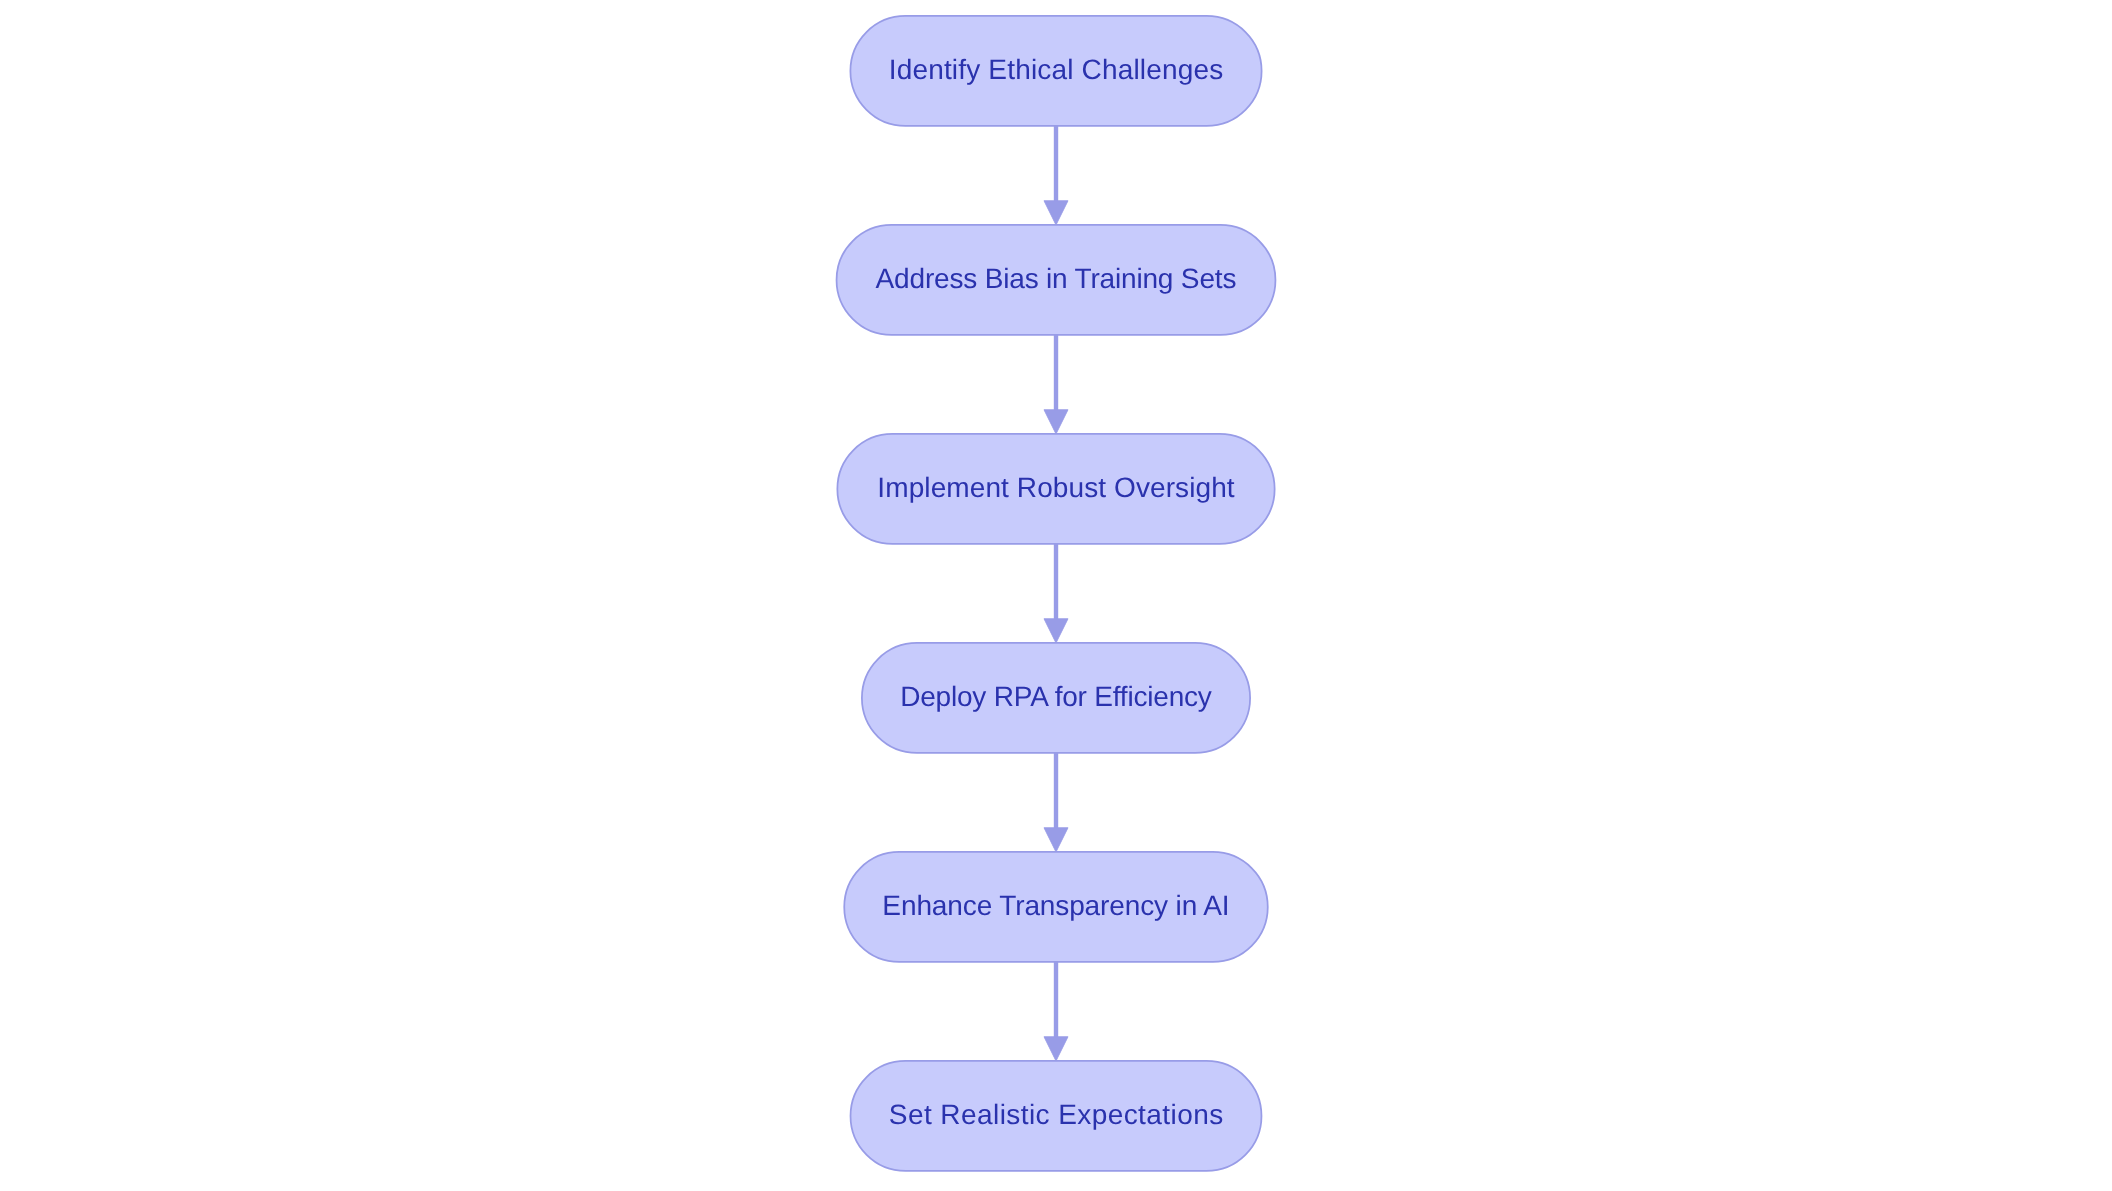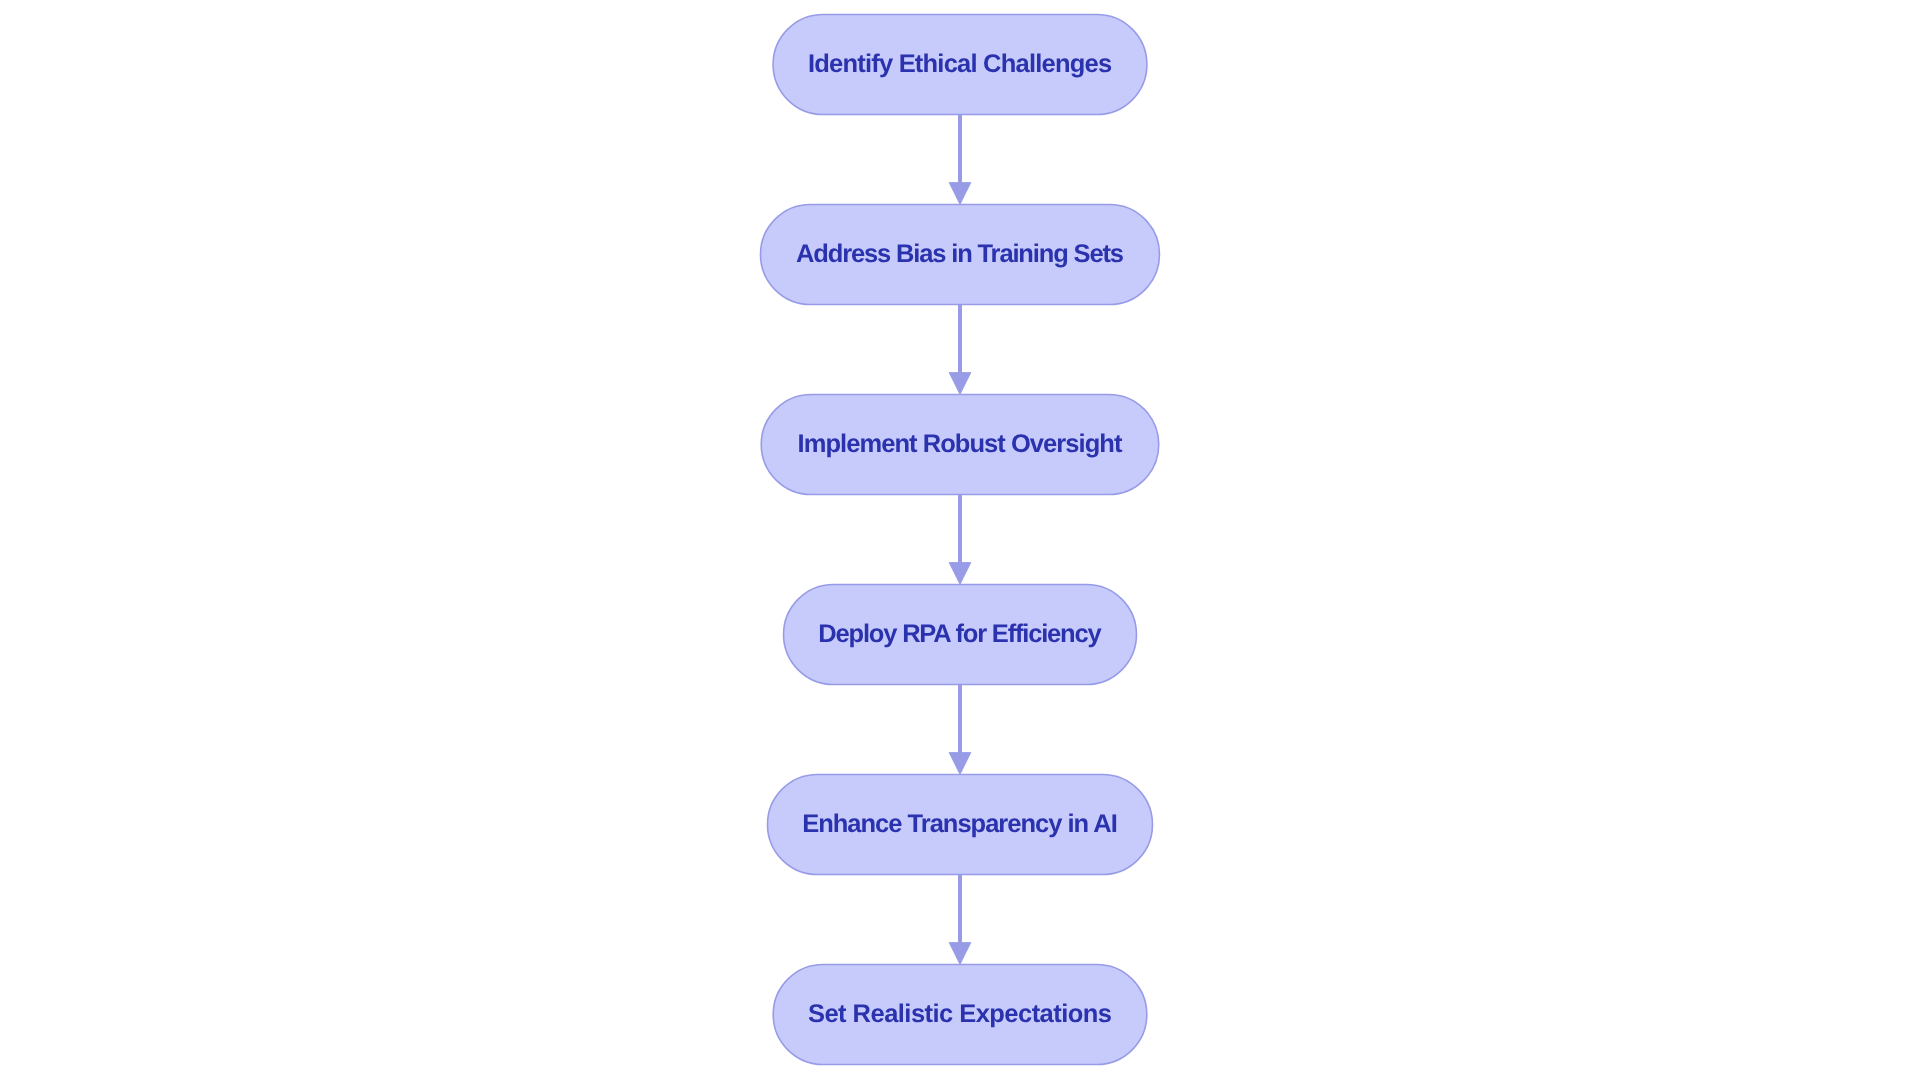--- a/index.html
+++ b/index.html
@@ -1,16 +1,16 @@
 <!DOCTYPE html>
 <html><head>
 <meta charset="utf-8">
 <style>
   html,body{margin:0;padding:0;background:#ffffff;width:1920px;height:1083px;overflow:hidden;}
-  .canvas{position:relative;width:1920px;height:1083px;background:#ffffff;font-weight:bold;}
+  .canvas{position:relative;width:1920px;height:1083px;background:#ffffff;}
   #flow{position:absolute;left:0;top:0;display:block;will-change:transform;opacity:0.999;}
   #flow text{font-family:"Liberation Sans", sans-serif;text-rendering:geometricPrecision;}
 </style>
 </head>
 <body>
 
 <div class="canvas" style="background: rgb(255, 255, 255);">
   <svg id="flow" width="1920" height="1083" viewBox="0 0 1920 1083">
 
     <g>

